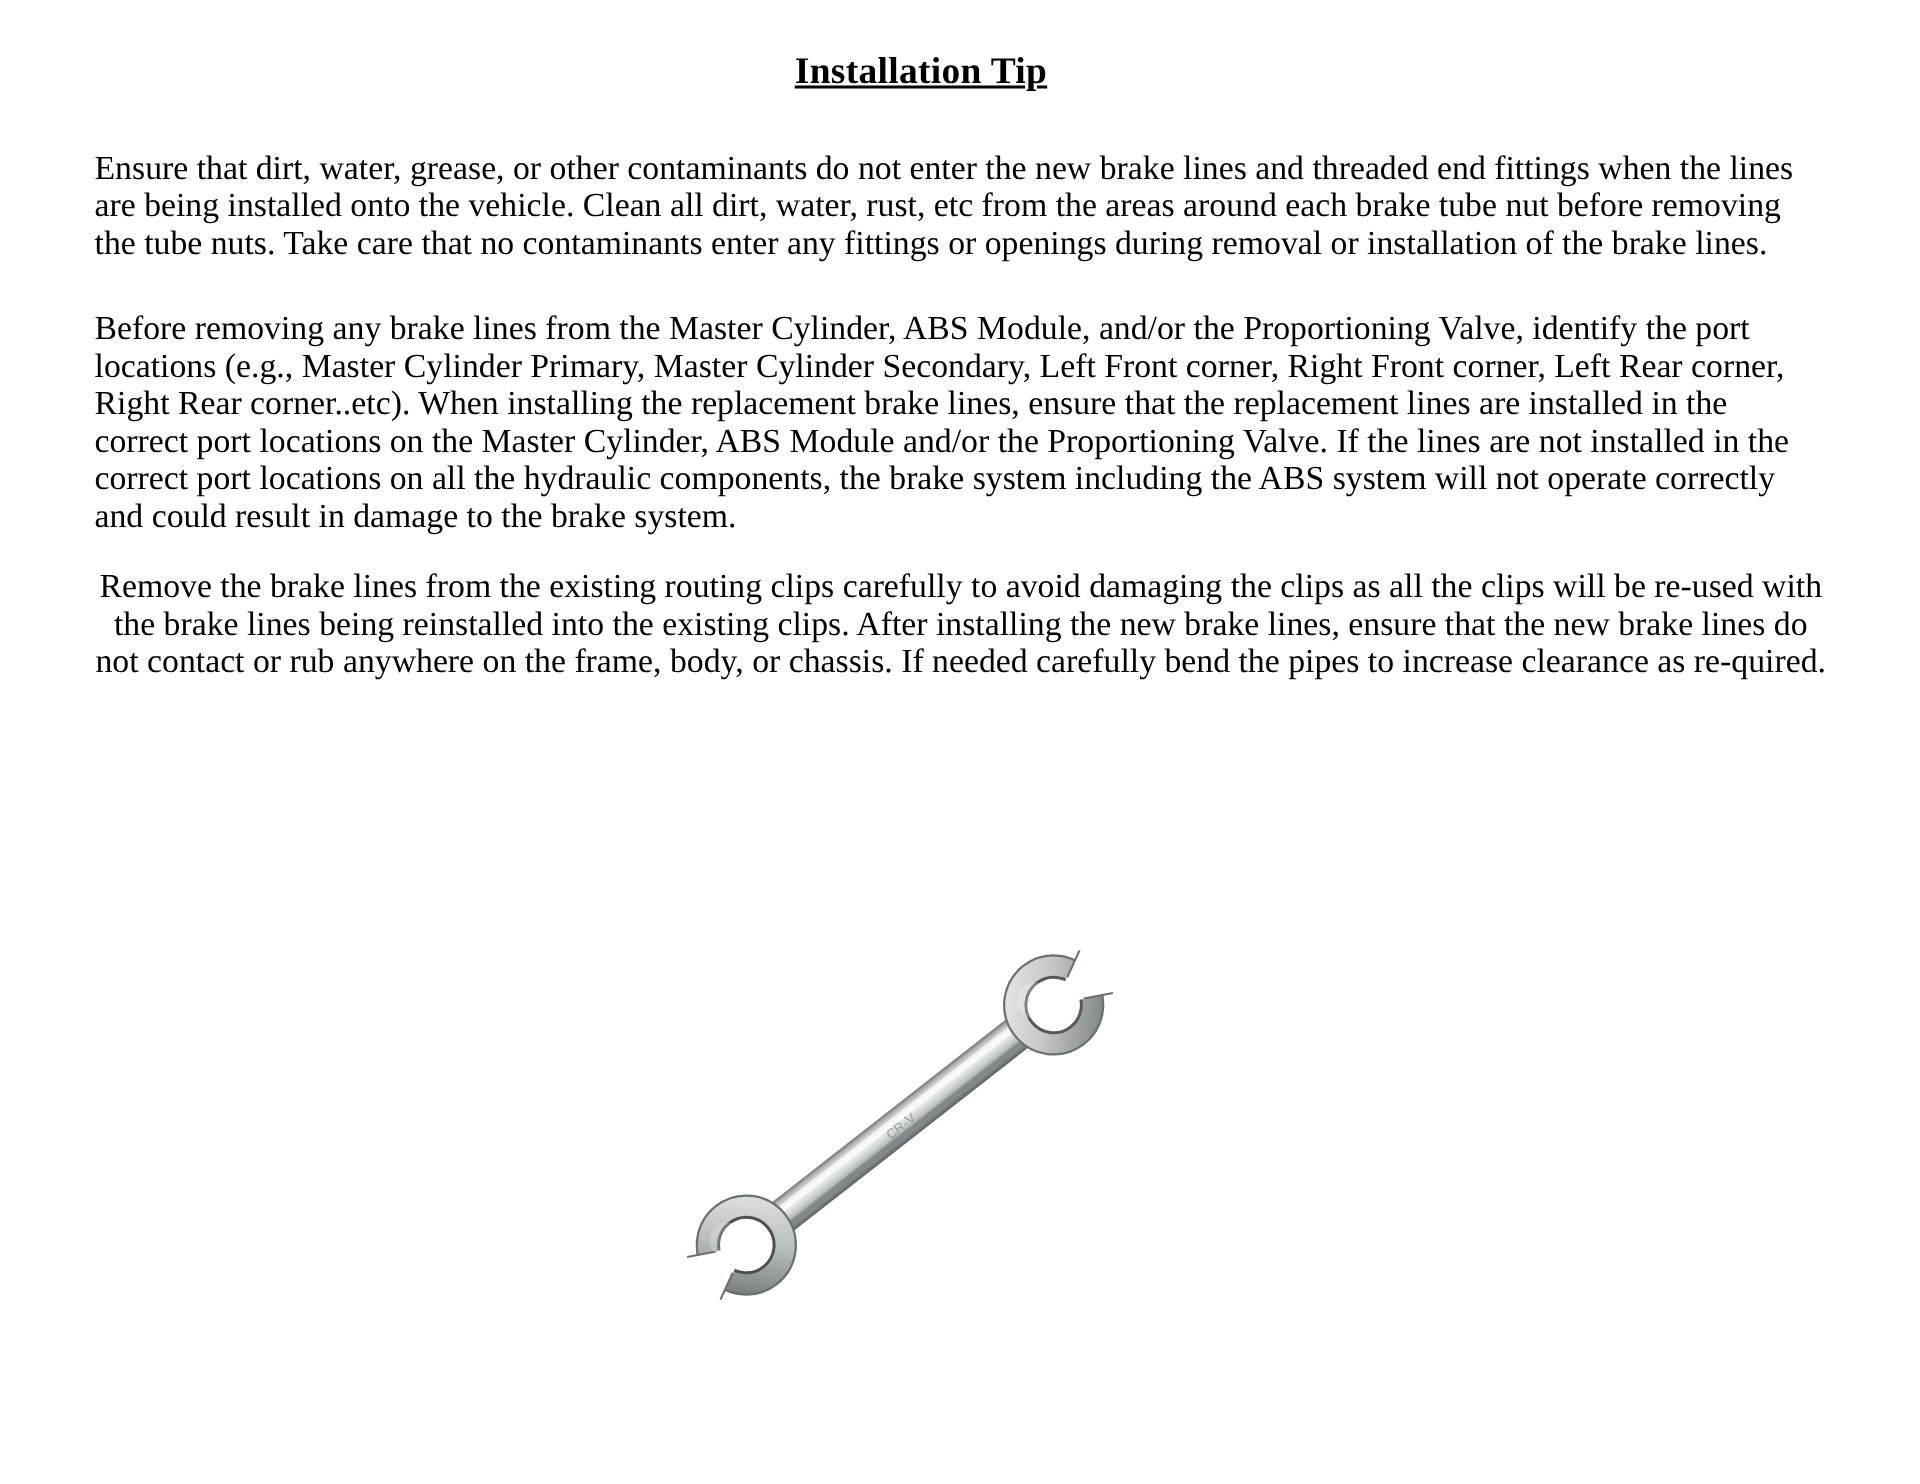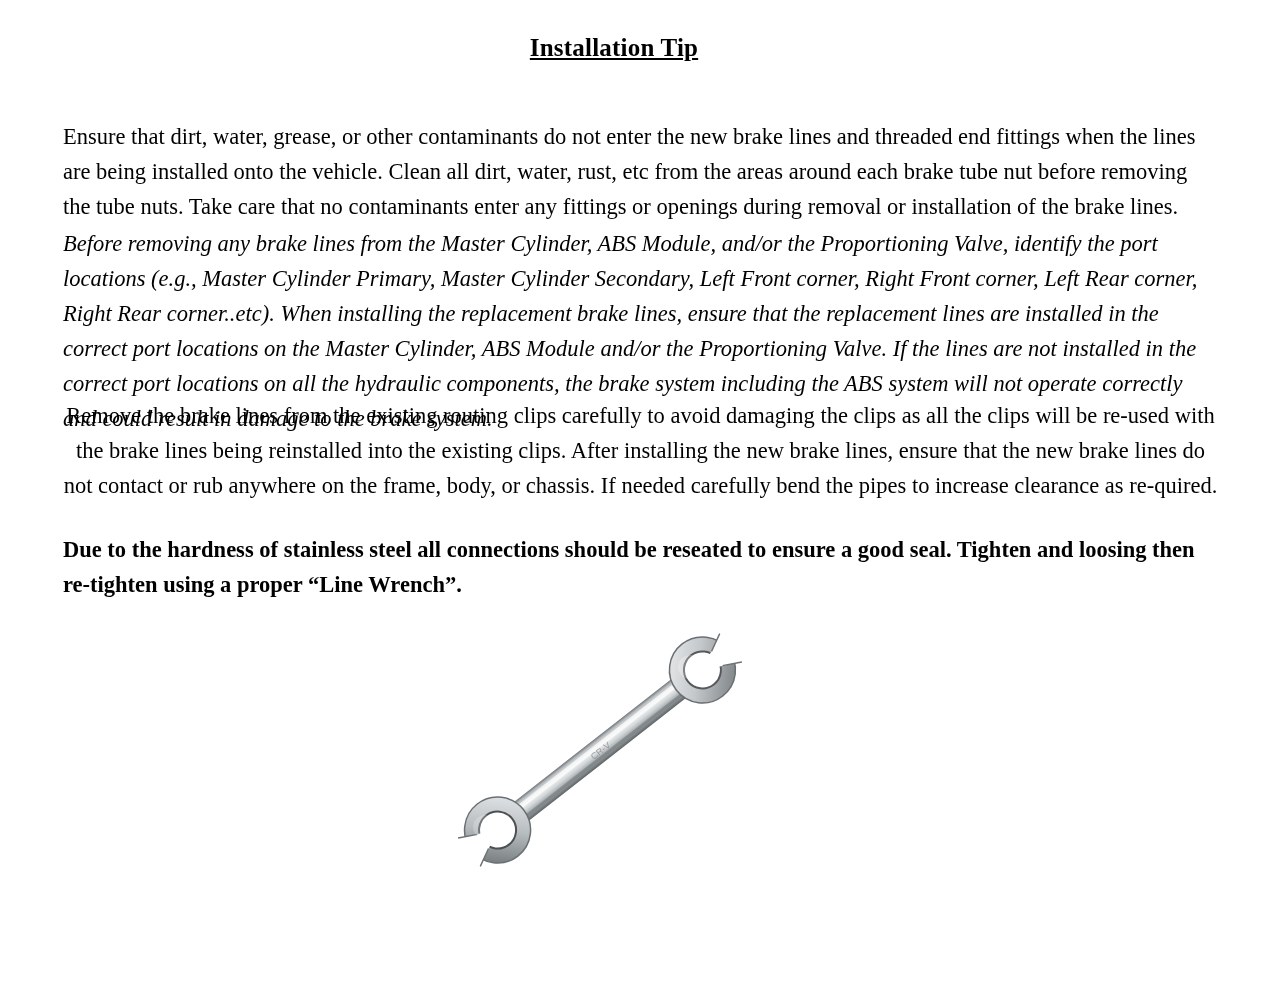--- a/index.html
+++ b/index.html
@@ -29,26 +29,25 @@
     font-size: 25px;
     font-weight: bold;
     text-decoration: underline;
     letter-spacing: 0.2px;
   }
   .body-block {
     position: absolute;
     left: 63px;
     width: 1155px;
     font-size: 22.5px;
-    line-height: 35px;
+    line-height: 25px;
     text-align: left;
-    margin-top: 20px;
   }
   .p1 { top: 99px; }
-  .p2 { top: 206px; font-style: italic; }
+  .p2 { top: 206px; }
   .p3 { top: 378px; text-align: center; }
   .p4 { top: 512px; font-weight: bold; }
   .wrench-wrap {
     position: absolute;
     left: 400px;
     top: 600px;
     width: 400px;
     height: 300px;
   }
   .wrench-wrap svg { display: block; }
@@ -59,21 +58,20 @@
 <div class="page">
 
   <div class="doc-title">Installation Tip</div>
 
   <div class="body-block p1">Ensure that dirt, water, grease, or other contaminants do not enter the new brake lines and threaded end fittings when the lines are being installed onto the vehicle. Clean all dirt, water, rust, etc from the areas around each brake tube nut before removing the tube nuts. Take care that no contaminants enter any fittings or openings during removal or installation of the brake lines.</div>
 
   <div class="body-block p2">Before removing any brake lines from the Master Cylinder, ABS Module, and/or the Proportioning Valve, identify the port locations (e.g., Master Cylinder Primary, Master Cylinder Secondary, Left Front corner, Right Front corner, Left Rear corner, Right Rear corner..etc). When installing the replacement brake lines, ensure that the replacement lines are installed in the correct port locations on the Master Cylinder, ABS Module and/or the Proportioning Valve. If the lines are not installed in the correct port locations on all the hydraulic components, the brake system including the ABS system will not operate correctly and could result in damage to the brake system.</div>
 
   <div class="body-block p3">Remove the brake lines from the existing routing clips carefully to avoid damaging the clips as all the clips will be re-used with the brake lines being reinstalled into the existing clips. After installing the new brake lines, ensure that the new brake lines do not contact or rub anywhere on the frame, body, or chassis. If needed carefully bend the pipes to increase clearance as re-quired.</div>
 
-  <div class="body-block p4">Due to the hardness of stainless steel all connections should be reseated to ensure a good seal. Tighten and loosing then re-tighten using a proper “Line Wrench”.</div>
 
   <div class="wrench-wrap">
     <svg width="400" height="300" viewBox="0 0 400 300">
       <defs>
         <linearGradient id="shaftGrad" x1="0" y1="0" x2="0" y2="1">
           <stop offset="0%" stop-color="#6f7477"></stop>
           <stop offset="12%" stop-color="#b8bcbf"></stop>
           <stop offset="34%" stop-color="#f2f3f4"></stop>
           <stop offset="55%" stop-color="#d2d6d8"></stop>
           <stop offset="78%" stop-color="#9aa0a3"></stop>

